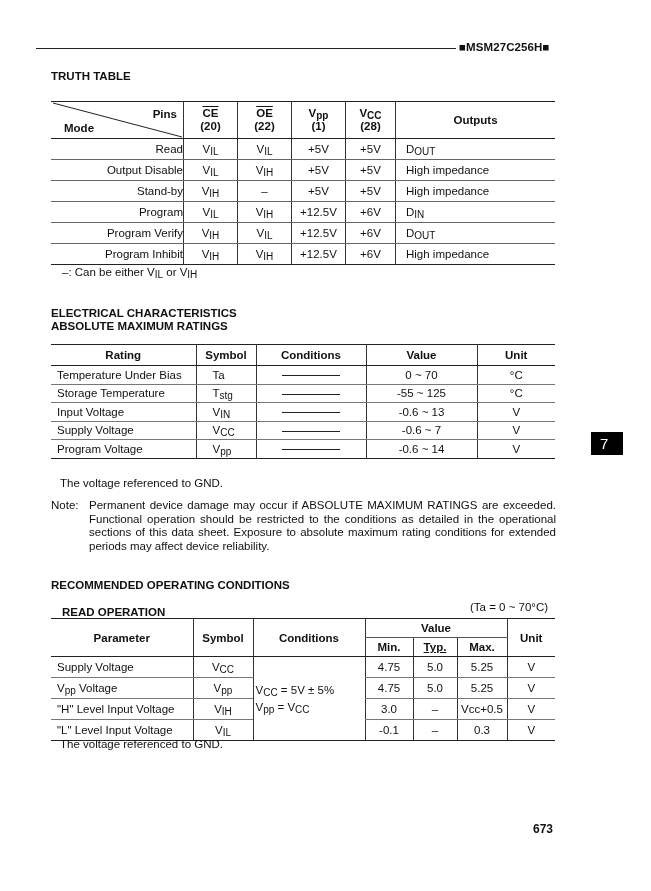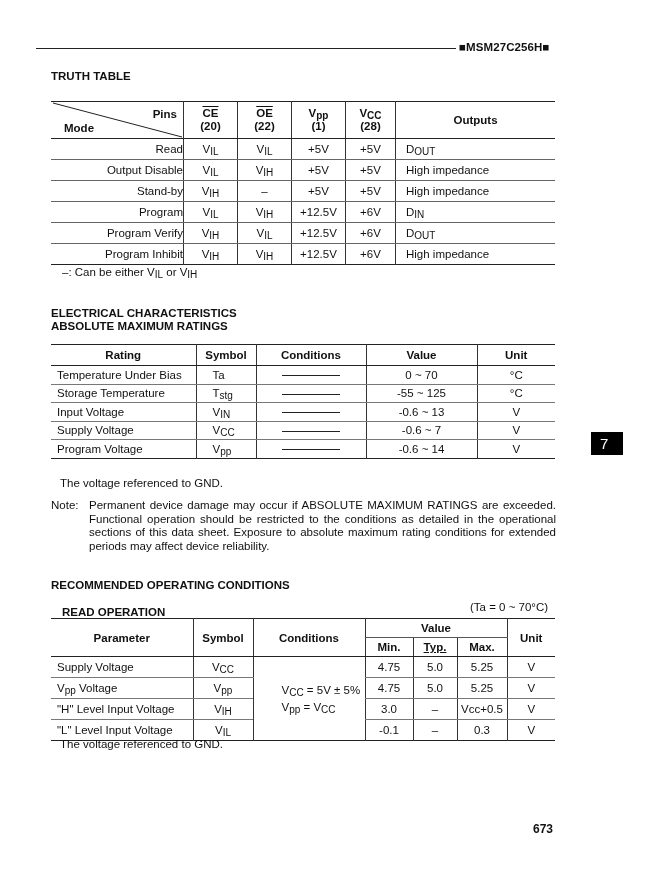--- a/index.html
+++ b/index.html
@@ -39,21 +39,21 @@
 
   
   #readop { left: 51px; top: 618px; width: 504px; border-top: 1.5px solid #222; border-bottom: 1.5px solid #222; }
   #readop th { font-weight: bold; height: 18px; }
   #readop .hb { border-bottom: 1.5px solid #222; }
   #readop .hmid { border-bottom: 1px solid #555; }
   #readop td { height: 20px; border-bottom: 1px solid #777; }
   #readop tr:last-child td { border-bottom: none; }
   #readop .vl { border-left: 1px solid #333; }
   #readop td.left { text-align: left; padding-left: 6px; }
-  #readop td.cond { border-bottom: none; text-align: left; padding-left: 28px; line-height: 17px; vertical-align: middle; }
+  #readop td.cond { border-bottom: none; text-align: left; padding-left: 2px; line-height: 17px; vertical-align: middle; }
 
   .body-text { font-size: 11.5px; line-height: 13.5px; }
   .tab-marker { left: 591px; top: 432px; width: 32px; height: 23px; background: #000; color: #fff;
                 font-size: 15px; font-family: "Liberation Sans", sans-serif; line-height: 23px; padding-left: 9px; box-sizing: border-box; }
   .page-num { left: 533px; top: 822px; font-size: 12px; font-weight: bold; }
 </style>
 </head>
 <body>
 
 <div class="abs header-rule"></div>

